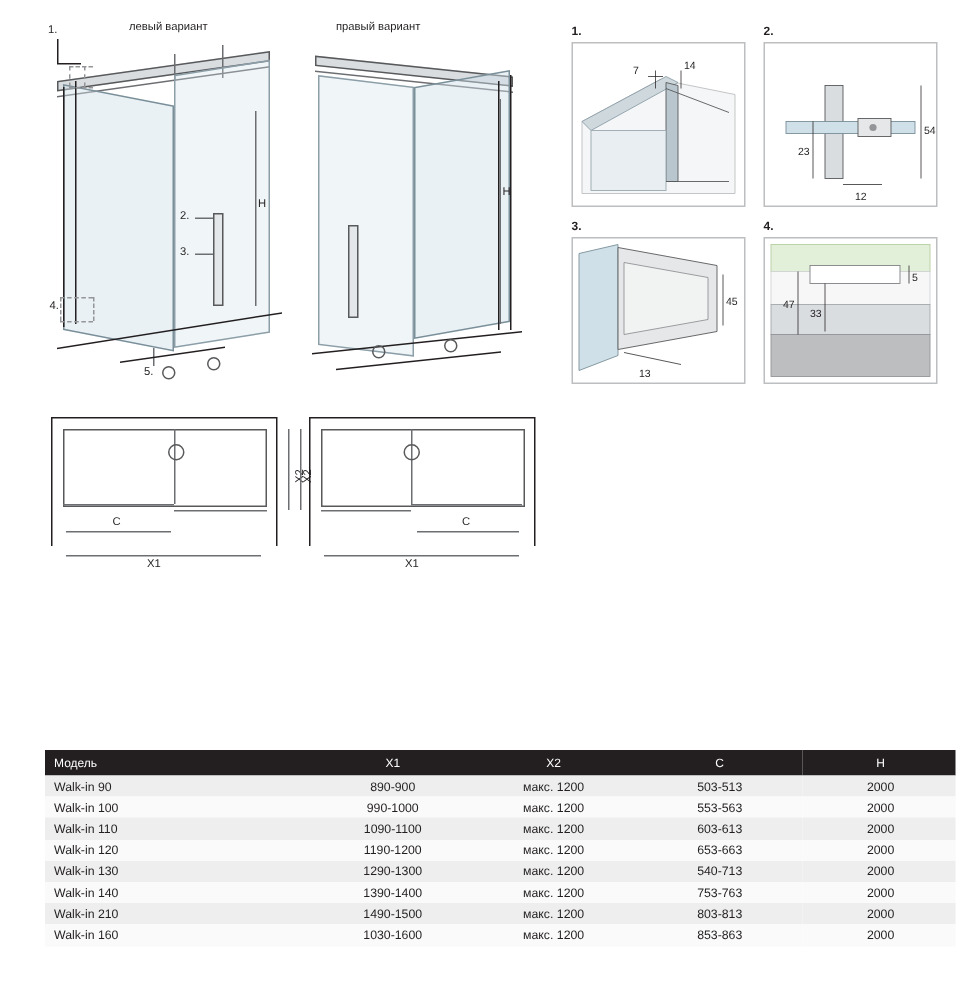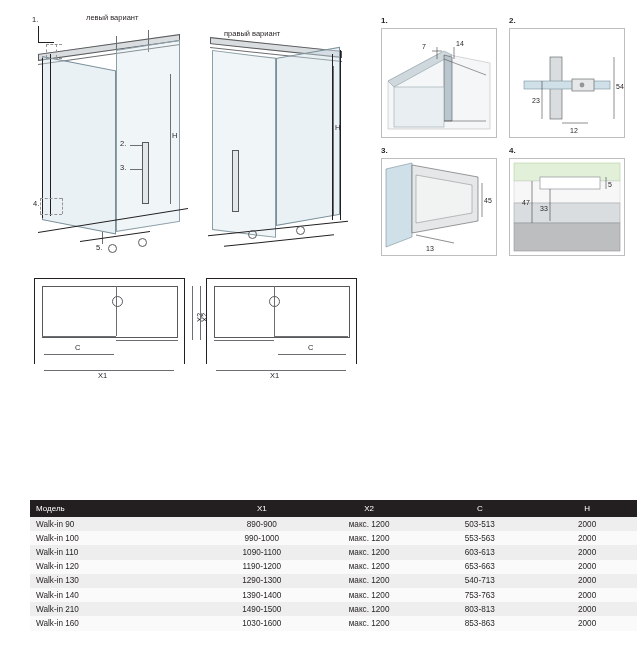--- a/index.html
+++ b/index.html
@@ -200,21 +200,21 @@
     <div class="abs" style="left:88px; top:230px; width:7px; height:7px; border:1px solid #58595b; border-radius:50%;"></div>
     <div class="abs" style="left:118px; top:224px; width:7px; height:7px; border:1px solid #58595b; border-radius:50%;"></div>
 
     <div class="line-h" style="left:18px; top:206px; width:150px; transform: skewY(-9deg);"></div>
 
     <div class="line-v thin-v" style="left:150px; top:60px; height:130px;"></div>
     <div class="lbl abs" style="left:152px; top:118px;">H</div>
   </div>
 
   <div class="abs" style="left:200px; top:14px; width:170px; height:250px;">
-    <div class="lbl abs" style="left:24px; top:16px;">правый вариант</div>
+    <div class="lbl abs" style="left:24px; top:0px;">правый вариант</div>
 
     <div class="railbar" style="left:10px; top:30px; width:130px; height:5px; transform: skewY(6deg);"></div>
     <div class="line-h thin-h" style="left:10px; top:40px; width:132px; transform: skewY(6deg);"></div>
 
     <div class="glasspanel2" style="left:12px; top:36px; width:62px; height:178px; transform: skewY(7deg); transform-origin: left top;"></div>
 
     <div class="glasspanel" style="left:76px; top:44px; width:62px; height:166px; transform: skewY(-10deg); transform-origin: left top;"></div>
 
     <div class="postbar" style="left:32px; top:136px; width:5px; height:60px;"></div>
 

